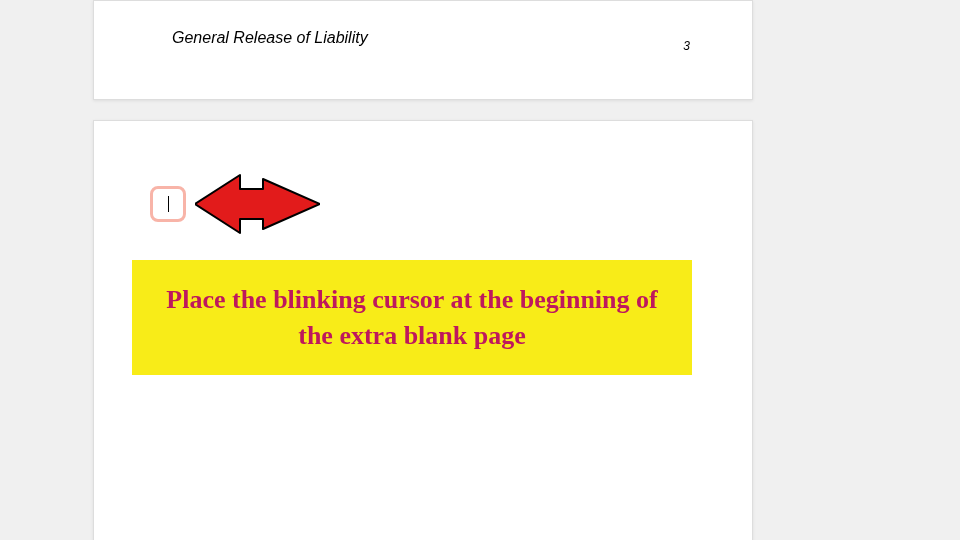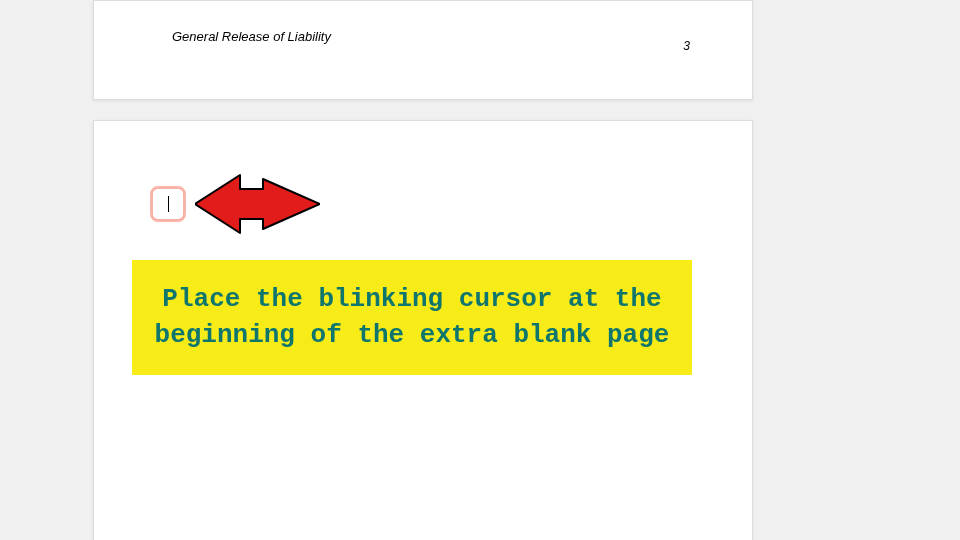--- a/index.html
+++ b/index.html
@@ -21,21 +21,21 @@
       left: 93px;
       top: 0;
       width: 660px;
       height: 100px;
     }
     .header-text {
       position: absolute;
       left: 78px;
       top: 28px;
       font-style: italic;
-      font-size: 13px;
+      font-size: 16px;
       color: #000;
     }
     .page-number {
       position: absolute;
       right: 62px;
       top: 38px;
       font-style: italic;
       font-size: 12px;
       color: #000;
     }
@@ -78,24 +78,24 @@
       height: 115px;
       background: #f8ec18;
       display: flex;
       align-items: center;
       justify-content: center;
       padding: 0 20px;
     }
     .instruction-text {
       font-size: 26px;
       font-weight: 700;
-      color: #0f766e;
+      color: #be185d;
       text-align: center;
       line-height: 1.35;
-      font-family: Liberation Mono, monospace;
+      font-family: Liberation Serif, serif;
     }
   </style>
 </head>
 <body>
 
 <div class="page page-top">
   <div class="header-text">General Release of Liability</div>
   <div class="page-number">3</div>
 </div>
 

